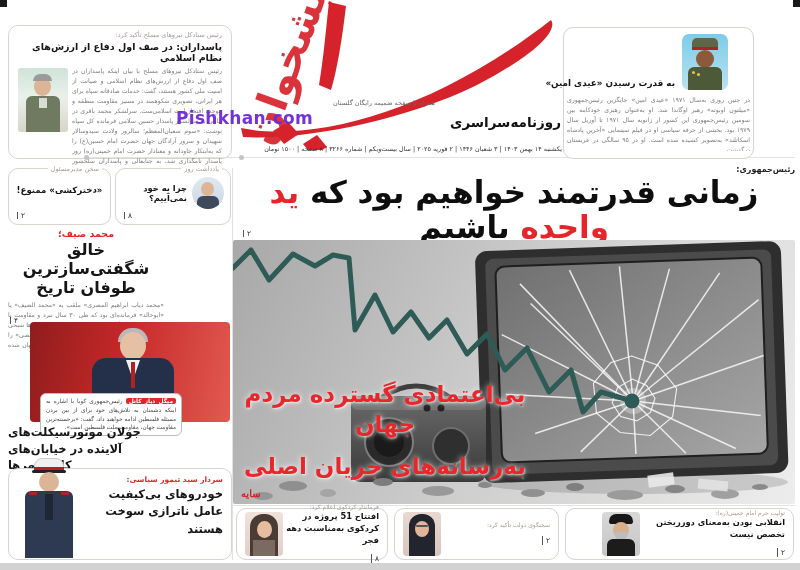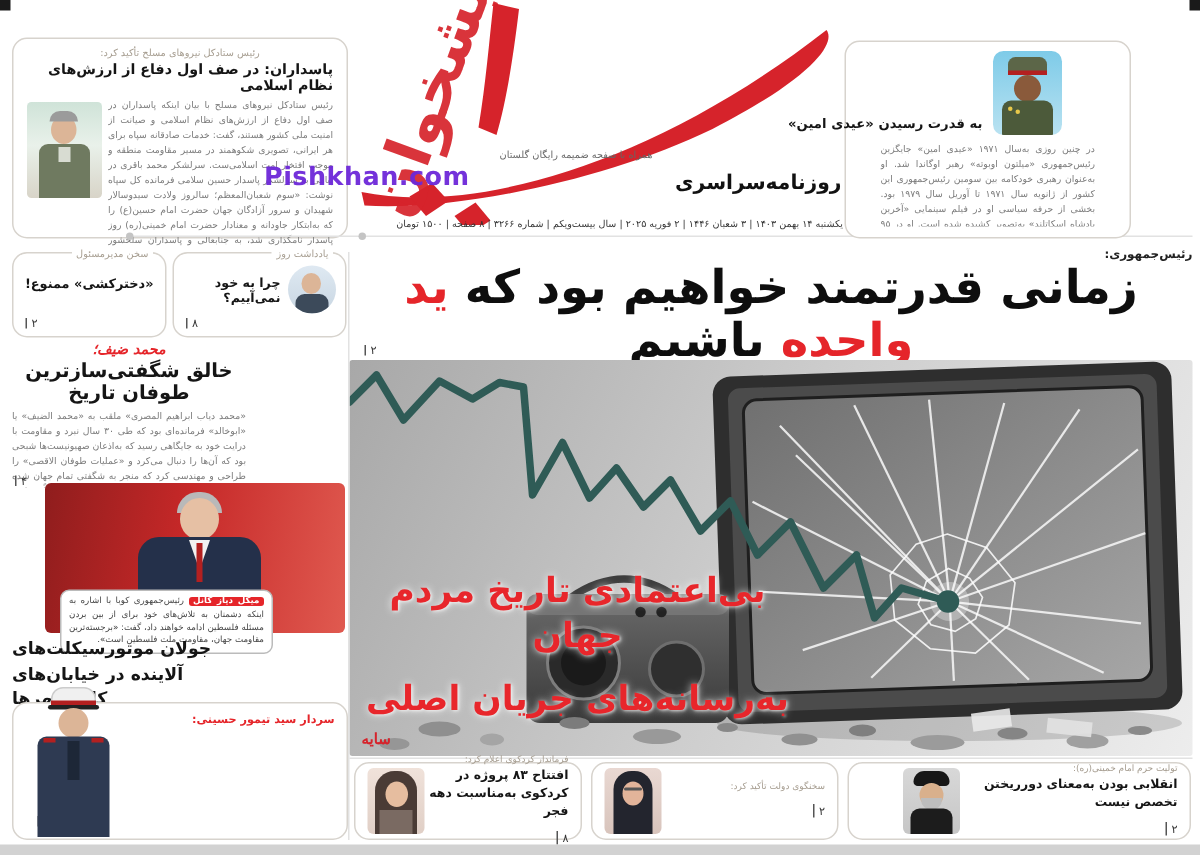--- a/index.html
+++ b/index.html
@@ -31,21 +31,21 @@
 </style>
 </head>
 <body>
 
 <div id="page">
 
   <div class="abs corner" style="right:0;top:0;"></div>
   <div class="abs corner" style="left:0;top:0;"></div>
 
   <div class="abs box" style="left:8px;top:25px;width:224px;height:134px;padding:5px 9px;">
-    <div class="kick" style="text-align:center;margin-bottom:2px;">رئیس ستادکل نیروهای مسلح تأکید کرد:</div>
+    <div class="kick" style="text-align:right;margin-bottom:2px;">رئیس ستادکل نیروهای مسلح تأکید کرد:</div>
     <div class="hl" style="font-size:9.5px;margin-bottom:3px;">پاسداران: در صف اول دفاع از ارزش‌های نظام اسلامی</div>
     <div style="height:100px;overflow:hidden;">
       <div class="ph" style="float:left;width:50px;height:64px;margin:2px 4px 1px 0;border-radius:3px;background:linear-gradient(180deg,#cfe3d8 0%,#e9f1ea 45%,#d8d4c8 100%);">
         <div class="head" style="width:17px;height:19px;left:16px;top:9px;"></div>
         <div style="position:absolute;left:15px;top:6px;width:19px;height:7px;border-radius:8px 8px 0 0;background:#9b9b9b;"></div>
         <div class="torso" style="left:8px;top:28px;width:34px;height:36px;background:#6f7a60;"></div>
         <div style="position:absolute;left:21px;top:30px;width:8px;height:10px;background:#d8dcd2;"></div>
       </div>
       <div class="body-txt" style="height:100px;">رئیس ستادکل نیروهای مسلح با بیان اینکه پاسداران در صف اول دفاع از ارزش‌های نظام اسلامی و صیانت از امنیت ملی کشور هستند، گفت: خدمات صادقانه سپاه برای هر ایرانی، تصویری شکوهمند در مسیر مقاومت منطقه و موجب افتخار امت اسلامی‌ست. سرلشکر محمد باقری در پیامی به سرلشکر پاسدار حسین سلامی فرمانده کل سپاه نوشت: «سوم شعبان‌المعظم؛ سالروز ولادت سیدوسالار شهیدان و سرور آزادگان جهان حضرت امام حسین(ع) را که به‌ابتکار جاودانه و معنادار حضرت امام خمینی(ره) روز پاسدار نامگذاری شد، به جنابعالی و پاسداران سلحشور انقلاب اسلامی هستند، تبریک و تهنیت عرض می‌نمایم»</div>
     </div>
@@ -60,21 +60,21 @@
     </svg>
     <div class="abs" style="left:100px;top:99px;font-size:6.5px;color:#666;">همراه با صفحه ضمیمه رایگان گلستان</div>
     <div class="abs" style="right:4px;top:114px;font-size:13.5px;font-weight:bold;color:#111;">روزنامه‌سراسری</div>
     <div class="abs" style="right:3px;top:145px;font-size:6.4px;color:#333;white-space:nowrap;">یکشنبه ۱۴ بهمن ۱۴۰۳ | ۳ شعبان ۱۴۴۶ | ۲ فوریه ۲۰۲۵ | سال بیست‌ویکم | شماره ۳۲۶۶ | ۸ صفحه | ۱۵۰۰ تومان</div>
   </div>
 
   <div class="abs hair" style="left:86px;top:157px;width:709px;height:1px;"></div>
   <div class="abs dot" style="left:84px;top:155px;"></div>
   <div class="abs dot" style="left:239px;top:155px;"></div>
 
-  <div class="abs box" style="left:563px;top:27px;width:191px;height:132px;padding:6px 23px;">
+  <div class="abs box" style="left:563px;top:27px;width:191px;height:132px;padding:6px 3px;">
     <div style="display:flex;align-items:flex-end;gap:7px;padding-right:22px;">
       <div class="ph" style="width:46px;height:56px;border-radius:7px;background:linear-gradient(180deg,#7ecbe8,#b9e2f1);">
         <div style="position:absolute;left:10px;top:4px;width:26px;height:10px;border-radius:5px 5px 0 0;background:#5c6648;"></div>
         <div class="capband" style="left:10px;top:13px;width:26px;height:3px;"></div>
         <div class="head" style="width:18px;height:18px;left:14px;top:16px;background:#8a5a3b;"></div>
         <div class="torso" style="left:6px;top:33px;width:34px;height:23px;background:#4c5a3a;"></div>
         <div style="position:absolute;left:10px;top:37px;width:3px;height:3px;border-radius:50%;background:#e8c84a;"></div>
         <div style="position:absolute;left:15px;top:39px;width:3px;height:3px;border-radius:50%;background:#e8c84a;"></div>
       </div>
       <div class="hl" style="font-size:8.8px;margin-bottom:2px;white-space:nowrap;">به قدرت رسیدن «عیدی امین»</div>
@@ -166,21 +166,21 @@
           <ellipse cx="392" cy="255" rx="18" ry="5" fill="#9b9b9b"></ellipse>
         <ellipse cx="442" cy="249" rx="10" ry="4" fill="#858585"></ellipse>
           <ellipse cx="492" cy="254" rx="14" ry="5" fill="#a0a0a0"></ellipse>
         <ellipse cx="527" cy="247" rx="8" ry="3" fill="#8a8a8a"></ellipse>
           <ellipse cx="30" cy="256" rx="10" ry="4" fill="#969696"></ellipse>
         <rect x="415" y="234" width="26" height="12" fill="#e9e9e9" opacity="0.9" transform="rotate(-8 428 240)"></rect>
         <rect x="465" y="240" width="30" height="10" fill="#e2e2e2" opacity="0.9" transform="rotate(6 480 245)"></rect>
       </g>
     </svg>
     <div class="abs" style="left:2px;top:140px;width:300px;text-align:center;font-weight:bold;color:#e8262b;font-size:23px;line-height:1.3;text-shadow:0 0 6px rgba(255,255,255,.8),1px 1px 2px rgba(255,255,255,.6);">
-      <div>بی‌اعتمادی تاریخ مردم جهان</div>
+      <div>بی‌اعتمادی گسترده مردم جهان</div>
       <div style="margin-top:12px;">به‌رسانه‌های جریان اصلی</div>
     </div>
     <div class="abs" style="left:8px;bottom:5px;color:#d6232b;font-size:10px;font-weight:bold;font-family:Liberation Serif, serif;">سایه</div>
   </div>
 
   <div class="abs hair" style="left:232px;top:168px;width:1px;height:392px;"></div>
 
   <div class="abs box" style="left:8px;top:168px;width:103px;height:57px;">
     <div class="abs kick" style="top:-4px;right:8px;background:#fff;padding:0 3px;">سخن مدیرمسئول</div>
     <div class="hl" style="font-size:8.6px;text-align:center;margin-top:16px;">«دخترکشی» ممنوع!</div>
@@ -193,22 +193,22 @@
       <div class="ph" style="width:32px;height:32px;border-radius:50%;background:linear-gradient(#dfe9f2,#c8d6e2);">
         <div class="head" style="width:13px;height:14px;left:9px;top:5px;"></div>
         <div class="torso" style="left:5px;top:19px;width:22px;height:13px;background:#3c4a5a;"></div>
       </div>
       <div class="hl" style="font-size:8.4px;text-align:right;">چرا به خود نمی‌آییم؟</div>
     </div>
     <span class="abs pg" style="left:8px;bottom:5px;">۸</span>
   </div>
 
   <div class="abs" style="left:8px;top:228px;width:156px;height:90px;">
-    <div class="kick-red" style="font-size:9.5px;text-align:center;font-style:italic;">محمد ضیف؛</div>
-    <div class="hl" style="font-size:13px;text-align:center;margin:1px 1px 3px;">خالق شگفتی‌سازترین طوفان تاریخ</div>
+    <div class="kick-red" style="font-size:9.5px;text-align:center;">محمد ضیف؛</div>
+    <div class="hl" style="font-size:16px;text-align:center;margin:1px 1px 3px;">خالق شگفتی‌سازترین طوفان تاریخ</div>
     <div class="body-txt" style="height:52px;">«محمد دیاب ابراهیم المصری» ملقب به «محمد الضیف» یا «ابوخالد» فرمانده‌ای بود که طی ۳۰ سال نبرد و مقاومت با درایت خود به جایگاهی رسید که به‌اذعان صهیونیست‌ها شبحی بود که آن‌ها را دنبال می‌کرد و «عملیات طوفان الاقصی» را طراحی و مهندسی کرد که منجر به شگفتی تمام جهان شده است. «ابوعبیده» سخنگوی گردان‌های القسام رسماً شهادت فرمانده کل گردان‌های شهید عزالدین القسام، شاخه نظامی حماس ...</div>
     <span class="pg" style="position:absolute;left:2px;bottom:-6px;">۴</span>
   </div>
 
   <div class="abs" style="left:30px;top:322px;width:200px;height:100px;border-radius:4px;overflow:visible;background:linear-gradient(100deg,#8f1d1d 0%,#c62828 45%,#e05a50 100%);">
     <div style="position:absolute;left:88px;top:6px;width:30px;height:14px;border-radius:14px 14px 0 0;background:#b9b9b9;"></div>
     <div class="head" style="width:26px;height:28px;left:90px;top:10px;background:#e6c0a4;"></div>
     <div class="torso" style="left:62px;top:36px;width:82px;height:64px;background:#24304a;border-radius:14px 14px 0 0;"></div>
     <div style="position:absolute;left:96px;top:38px;width:14px;height:20px;background:#f2f2f2;clip-path:polygon(0 0,100% 0,50% 100%);"></div>
     <div style="position:absolute;left:101px;top:40px;width:4px;height:26px;background:#b32020;"></div>
@@ -218,21 +218,22 @@
     </div>
   </div>
 
   <div class="abs" style="left:8px;top:424px;width:152px;">
     <div class="hl" style="font-size:11.5px;line-height:1.45;text-align:left;">جولان موتورسیکلت‌های آلاینده در خیابان‌های کلان‌شهرها</div>
     <span class="pg" style="display:inline-block;margin-top:5px;">۳</span>
   </div>
 
   <div class="abs box" style="left:8px;top:468px;width:224px;height:92px;padding:6px 8px;overflow:visible;">
     <div style="width:145px;margin-right:auto;margin-left:76px;text-align:right;">
-      <div class="kick-red" style="font-size:7.5px;">سردار سید تیمور حسینی:</div>
+      <div class="kick-red" style="font-size:7.5px;">سردار سید تیمور سیاسی:</div>
+      <div class="hl" style="font-size:11.5px;line-height:1.5;margin-top:2px;">خودروهای بی‌کیفیت عامل ناترازی سوخت هستند</div>
     </div>
     <span class="abs pg" style="left:16px;bottom:8px;">۳</span>
     <div class="ph" style="position:absolute;left:2px;bottom:1px;width:72px;height:100px;background:transparent;">
       <div style="position:absolute;left:23px;top:0;width:28px;height:9px;border-radius:8px 8px 0 0;background:#f0f0f0;border:1px solid #ccc;"></div>
       <div class="capband" style="left:23px;top:9px;width:30px;height:3px;"></div>
       <div style="position:absolute;left:21px;top:12px;width:34px;height:3px;background:#222;border-radius:2px;"></div>
       <div class="head" style="width:20px;height:20px;left:28px;top:14px;"></div>
       <div class="torso" style="left:14px;top:33px;width:48px;height:67px;background:#2e3a52;"></div>
       <div style="position:absolute;left:34px;top:36px;width:8px;height:26px;background:#1d2737;"></div>
       <div style="position:absolute;left:18px;top:34px;width:8px;height:3px;background:#b32020;"></div>
@@ -264,21 +265,21 @@
     <div class="ph" style="width:38px;height:44px;border-radius:4px;background:linear-gradient(#e9d8d2,#d8c4bc);">
       <div style="position:absolute;left:6px;top:2px;width:26px;height:42px;border-radius:12px 12px 0 0;background:#23252e;"></div>
       <div class="head" style="width:14px;height:16px;left:12px;top:9px;background:#e2b49a;"></div>
       <div style="position:absolute;left:13px;top:13px;width:12px;height:2px;background:#555;border-radius:1px;"></div>
     </div>
   </div>
 
   <div class="abs box" style="left:236px;top:508px;width:152px;height:52px;padding:4px 8px;display:flex;justify-content:space-between;align-items:center;">
     <div style="max-width:103px;text-align:right;">
       <div class="kick" style="font-size:6px;">فرماندار کردکوی اعلام کرد:</div>
-      <div class="hl" style="font-size:8.3px;line-height:1.45;">افتتاح ۸۳ پروژه در کردکوی به‌مناسبت دهه فجر</div>
+      <div class="hl" style="font-size:8.3px;line-height:1.45;">افتتاح 51 پروژه در کردکوی به‌مناسبت دهه فجر</div>
       <span class="pg">۸</span>
     </div>
     <div class="ph" style="width:38px;height:44px;border-radius:4px;background:linear-gradient(#f0e2da,#e0cfc6);">
       <div style="position:absolute;left:5px;top:2px;width:28px;height:42px;border-radius:13px 13px 0 0;background:#4a3b35;"></div>
       <div class="head" style="width:15px;height:17px;left:12px;top:9px;background:#e6bd9f;"></div>
       <div style="position:absolute;left:8px;top:28px;width:22px;height:16px;background:#7a6a62;"></div>
     </div>
   </div>
 
   <div class="abs" style="left:0;bottom:0;width:800px;height:7px;background:#d2d2d2;"></div>

